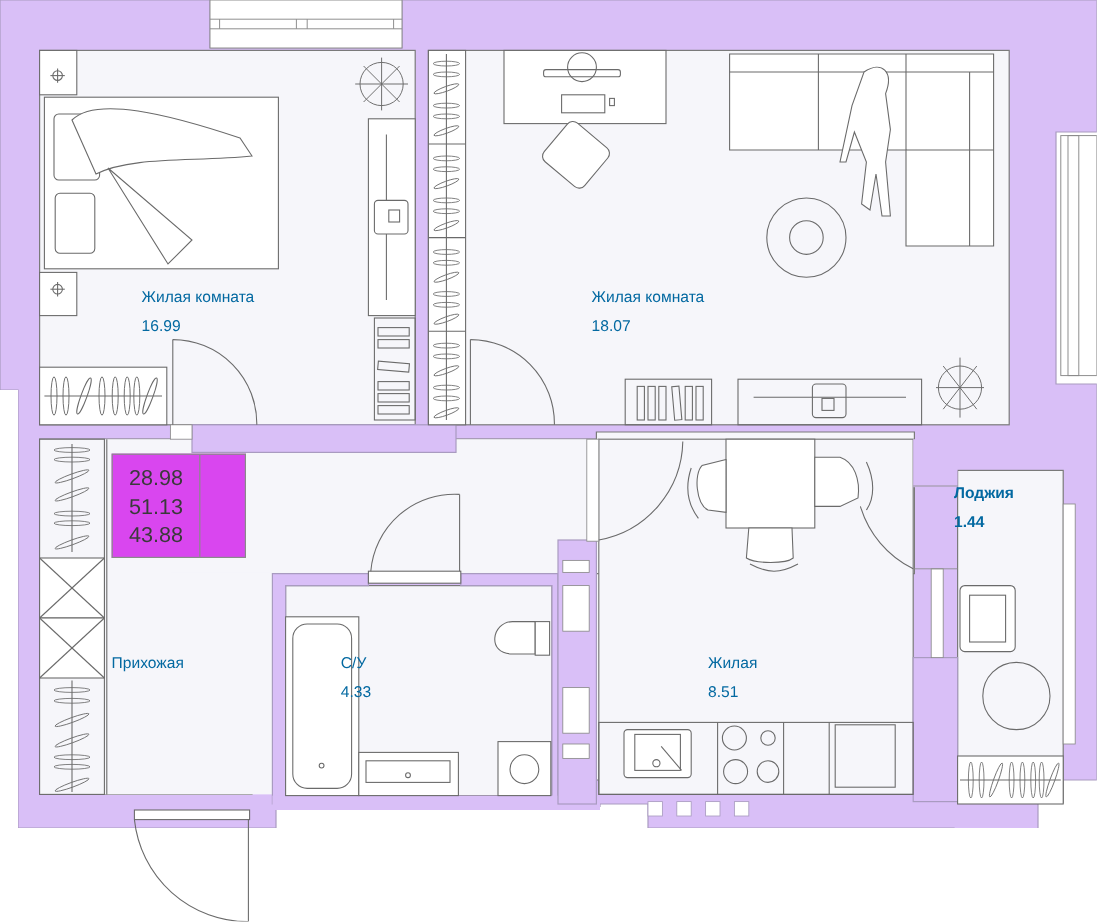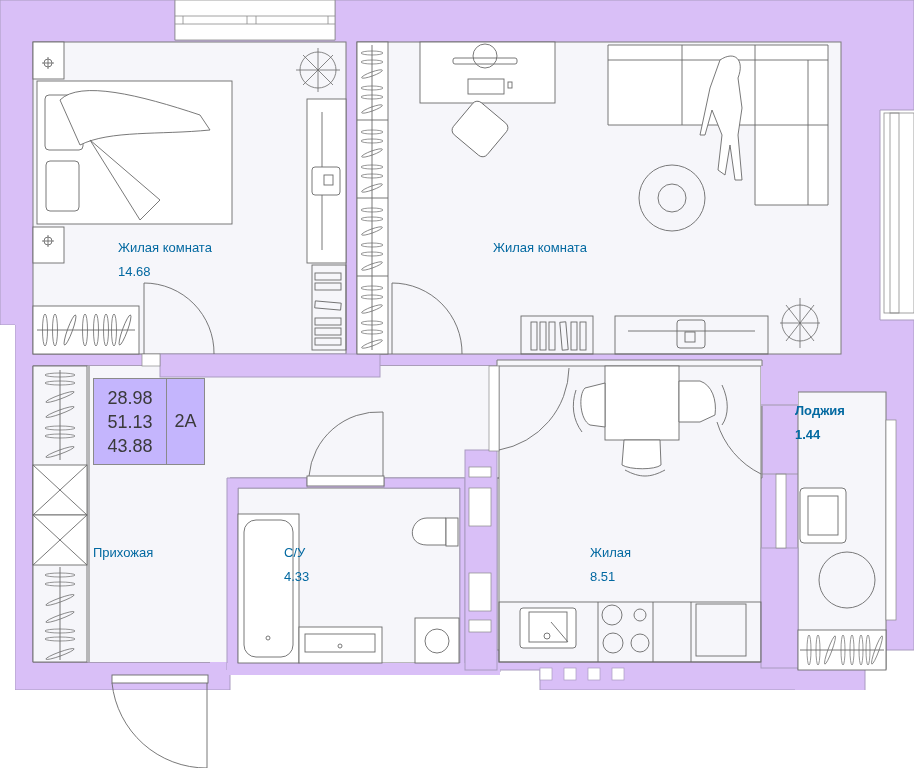--- a/index.html
+++ b/index.html
@@ -1,20 +1,20 @@
 <!DOCTYPE html>
 <html><head>
   <meta charset="utf-8">
   <style>
     html, body { margin: 0; padding: 0; background: #ffffff; }
     body { width: 914px; height: 768px; overflow: hidden; position: relative; font-family: "Liberation Sans", "DejaVu Sans", sans-serif; }
     #plan { position: absolute; left: 0; top: 0; width: 914px; height: 768px; }
     .room-label { position: absolute; text-align: left; color: #0369a1; font-size: 13px; line-height: 24px; white-space: nowrap; }
     .room-label .area { display: block; }
-    .info-box { position: absolute; left: 93px; top: 378px; width: 110px; height: 85px; border: 1px solid #8a8a8a; display: flex; background: #c4b5fd; }
+    .info-box { position: absolute; left: 93px; top: 378px; width: 110px; height: 85px; border: 1px solid #8a8a8a; display: flex; background: #d946ef; }
     .info-box .areas { width: 72px; border-right: 1px solid #8a8a8a; display: flex; flex-direction: column; justify-content: center; align-items: center; font-size: 18px; color: #3a3a3a; line-height: 24px; }
     .info-box .type { flex: 1; display: flex; align-items: center; justify-content: center; font-size: 18px; color: #3a3a3a; }
   </style>
 </head>
 <body>
 
 <svg id="plan" viewBox="0 0 914 768" xmlns="http://www.w3.org/2000/svg">
 
   <g fill="#d9bff7" stroke="#a99bc0" stroke-width="1">
 
@@ -299,24 +299,25 @@
     <ellipse cx="843" cy="650" rx="2" ry="15"></ellipse>
       <ellipse cx="852" cy="650" rx="2" ry="15"></ellipse>
     <ellipse cx="861" cy="650" rx="2" ry="15"></ellipse>
       <ellipse cx="868" cy="650" rx="2" ry="15"></ellipse>
     <ellipse cx="877" cy="650" rx="2" ry="15" transform="rotate(20 877 650)"></ellipse>
   </g>
 </svg>
 
 <div class="room-label" style="left:118px; top:236px; width:175px;">
   <span>Жилая комната</span>
-  <span class="area">14.68</span>
+  <span class="area">16.99</span>
 </div>
 <div class="room-label" style="left:493px; top:236px; width:175px;">
   <span>Жилая комната</span>
+  <span class="area">18.07</span>
 </div>
 <div class="room-label" style="left:93px; top:541px; width:125px;">
   <span>Прихожая</span>
 </div>
 <div class="room-label" style="left:284px; top:541px; width:80px;">
   <span>С/У</span>
   <span class="area">4.33</span>
 </div>
 <div class="room-label" style="left:590px; top:541px; width:90px;">
   <span>Жилая</span>
@@ -326,14 +327,13 @@
   <span>Лоджия</span>
   <span class="area">1.44</span>
 </div>
 
 <div class="info-box">
   <div class="areas">
     <span>28.98</span>
     <span>51.13</span>
     <span>43.88</span>
   </div>
-  <div class="type">2A</div>
 </div>
 
 </body></html>

